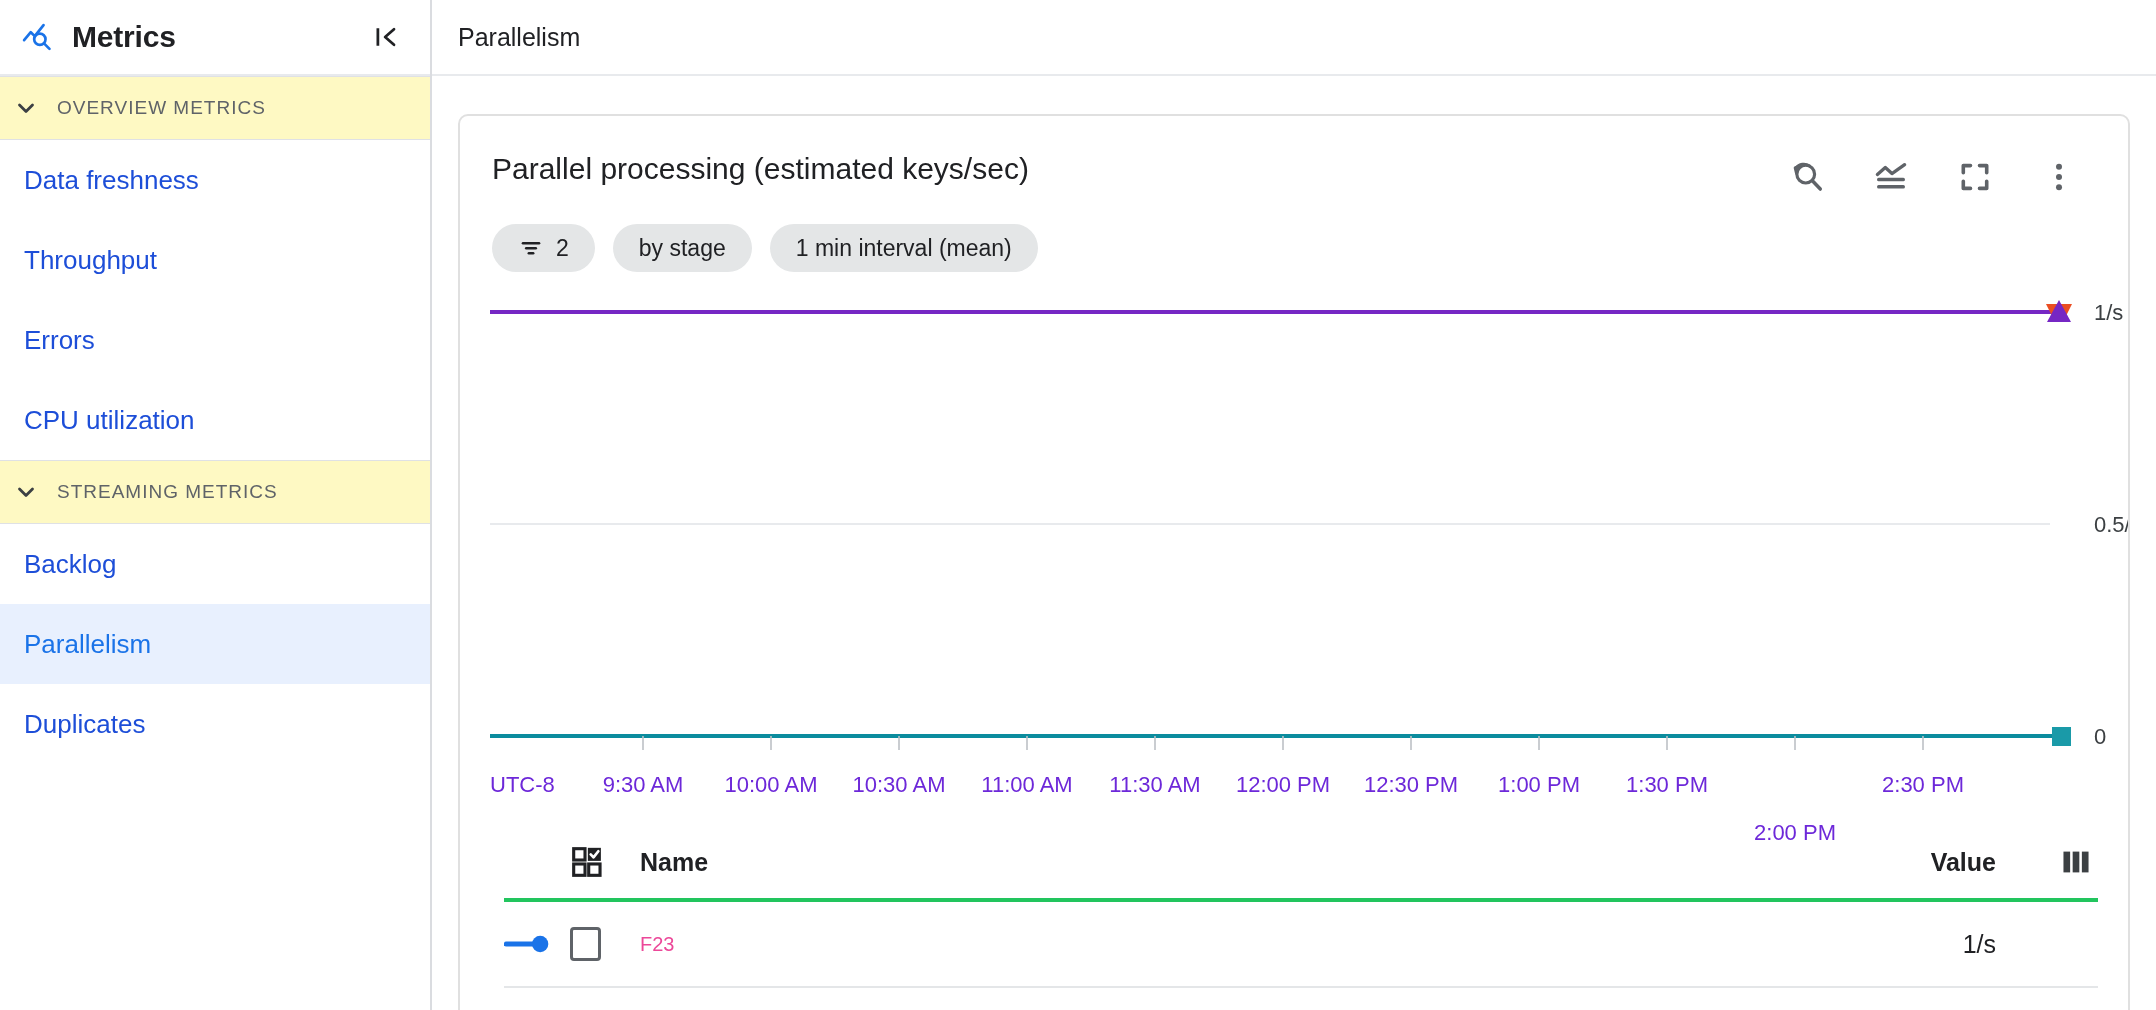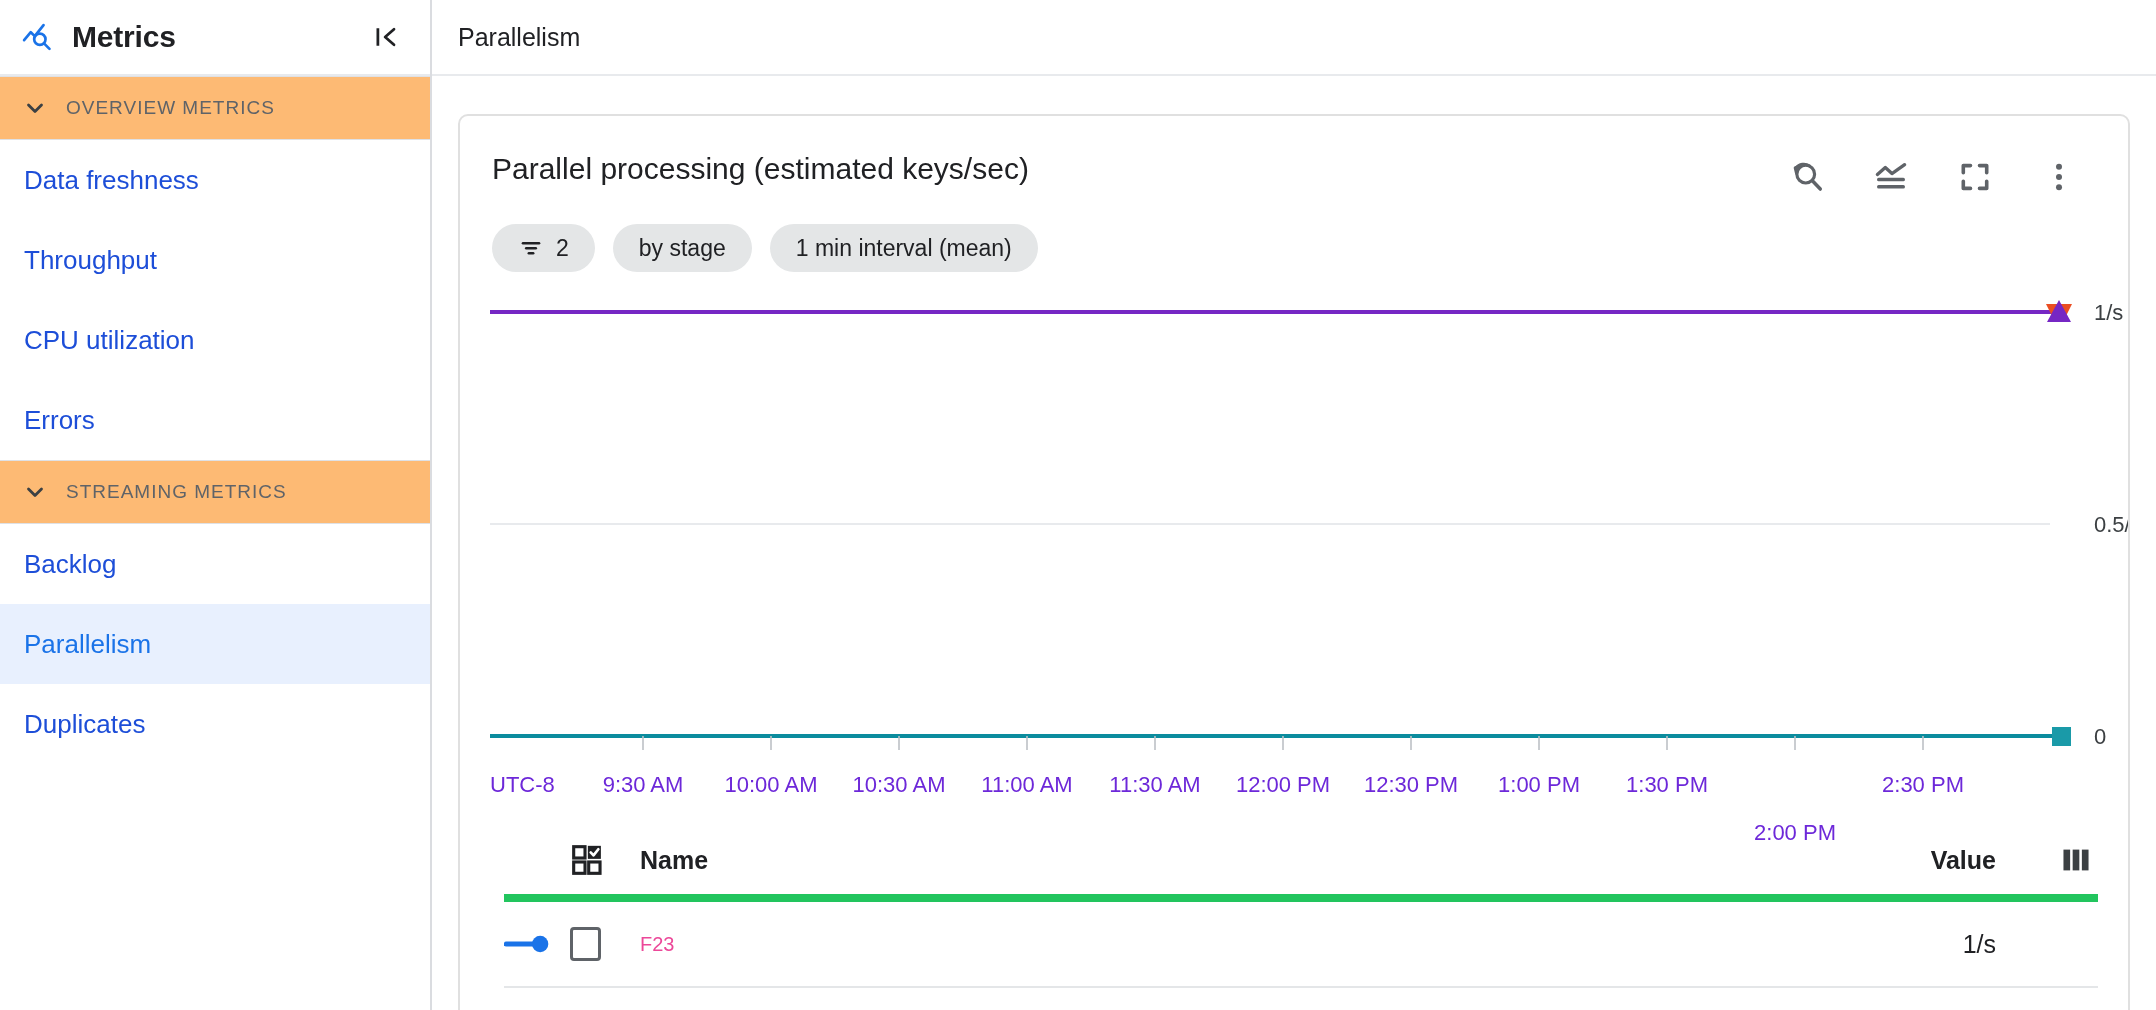--- a/index.html
+++ b/index.html
@@ -35,26 +35,26 @@
   .sb-title { font-size: 30px; font-weight: 700; letter-spacing: -0.2px; color: #202124; }
   .sb-collapse {
     margin-left: auto;
     width: 40px; height: 40px;
     display: flex; align-items: center; justify-content: center;
     cursor: pointer;
   }
 
   .sb-group {
     height: 64px;
-    background: #fdba74;
+    background: #fef9c3;
     border-bottom: 1px solid #dfe1e5;
     border-top: 1px solid #dfe1e5;
     display: flex;
     align-items: center;
-    padding-left: 22px;
+    padding-left: 13px;
     cursor: pointer;
     flex: 0 0 64px;
   }
   .sb-group .chev { width: 26px; height: 26px; margin-right: 18px; flex: 0 0 26px; }
   .sb-group-label {
     font-size: 19px;
     letter-spacing: 1.0px;
     color: #5f6368;
     text-transform: uppercase;
     font-weight: 400;
@@ -169,21 +169,21 @@
     top: 10px;
   }
   .xtick.first { transform: none; }
 
   
   .tbl { margin: 18px 30px 0 44px; }
   .tbl-head {
     display: flex;
     align-items: center;
     height: 76px;
-    border-bottom: 8px solid #22c55e;
+    border-bottom: 4px solid #22c55e;
   }
   .th-swatch { width: 66px; flex: 0 0 66px; }
   .th-selicon { width: 50px; flex: 0 0 50px; display: flex; align-items: center; justify-content: flex-start; cursor: pointer; }
   .th-name {
     font-size: 25px; font-weight: 700; color: #202124; padding-left: 20px;
     flex: 1 1 auto;
   }
   .th-value { font-size: 25px; font-weight: 700; color: #202124; margin-right: 58px; }
   .th-cols { width: 44px; flex: 0 0 44px; display: flex; align-items: center; justify-content: center; cursor: pointer; }
 
@@ -236,24 +236,24 @@
       </span>
       <span class="sb-group-label">Overview metrics</span>
     </div>
     <div class="sb-item">
       <span>Data freshness</span>
     </div>
     <div class="sb-item">
       <span>Throughput</span>
     </div>
     <div class="sb-item">
+      <span>Errors</span>
+    </div>
+    <div class="sb-item">
       <span>CPU utilization</span>
-    </div>
-    <div class="sb-item">
-      <span>Errors</span>
     </div>
 
     <div class="sb-group">
       <span class="chev">
         <svg viewBox="0 0 24 24" width="26" height="26">
           <path d="M6 9.2 L12 15.2 L18 9.2" stroke="#3c4043" stroke-width="2.6" fill="none" stroke-linecap="round" stroke-linejoin="round"></path>
         </svg>
       </span>
       <span class="sb-group-label">Streaming metrics</span>
     </div>

